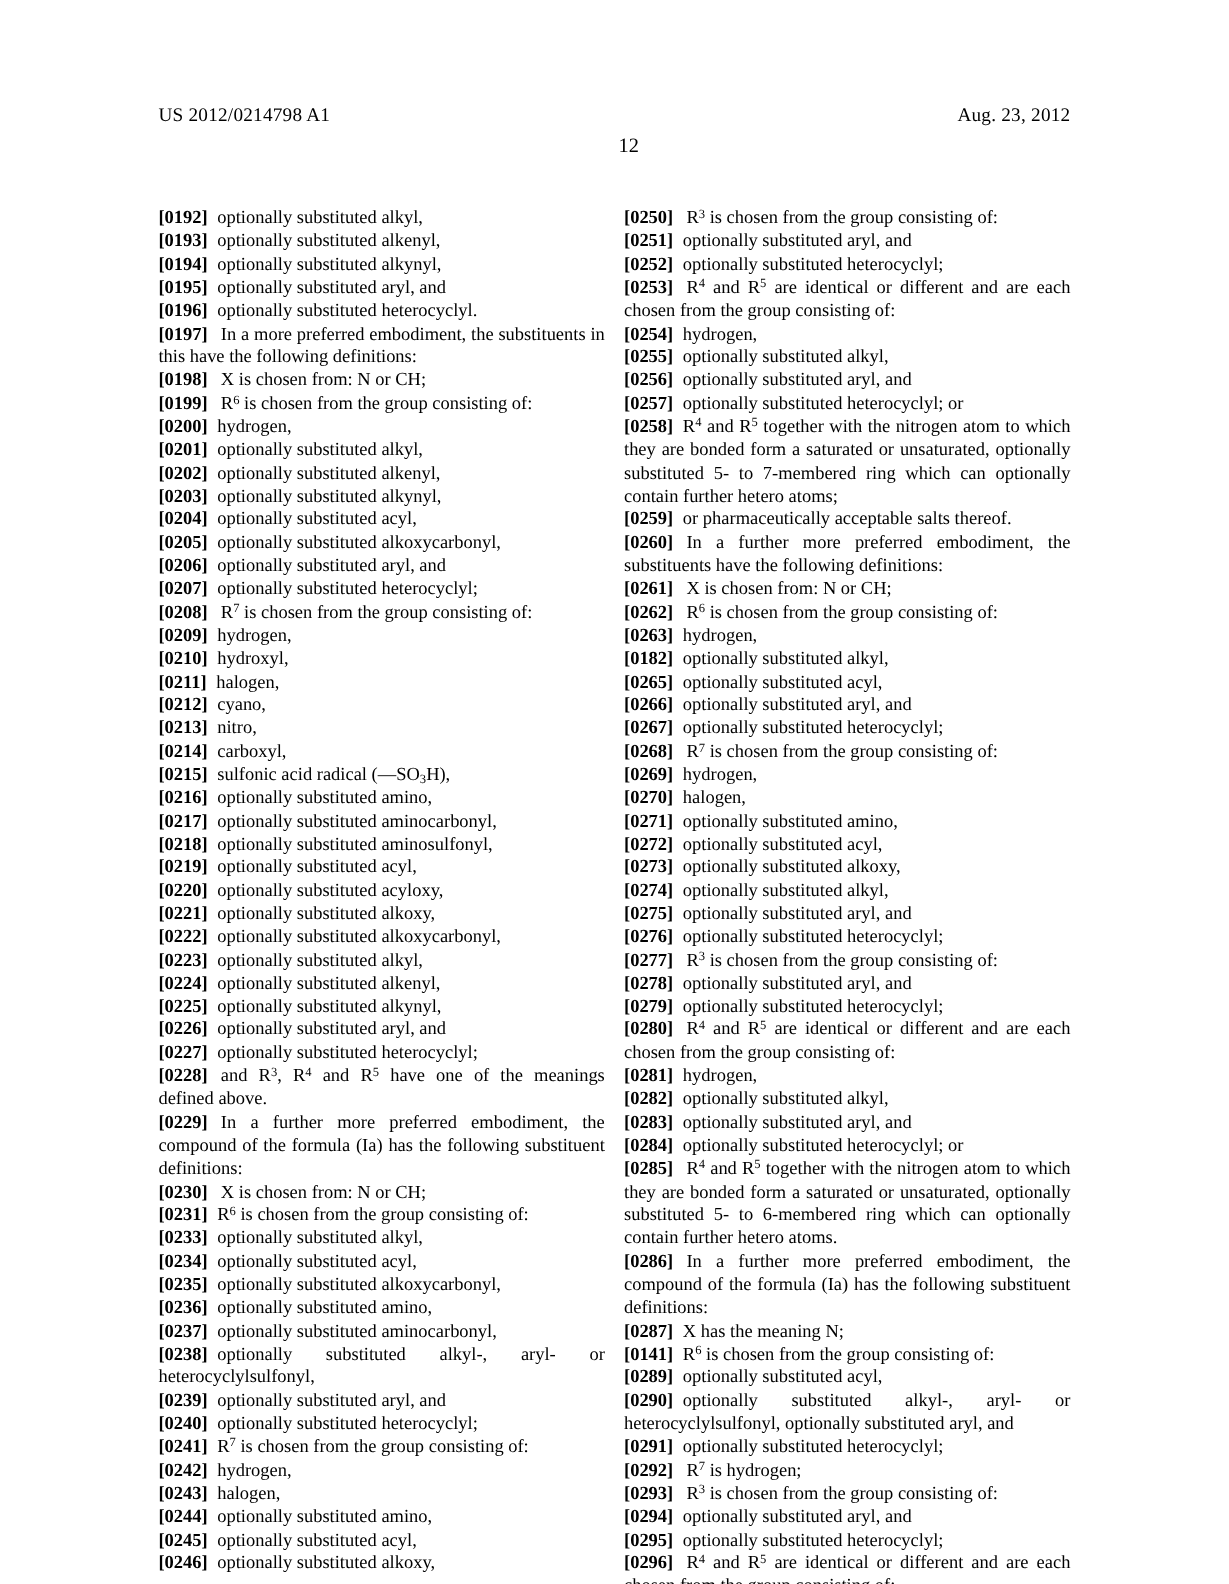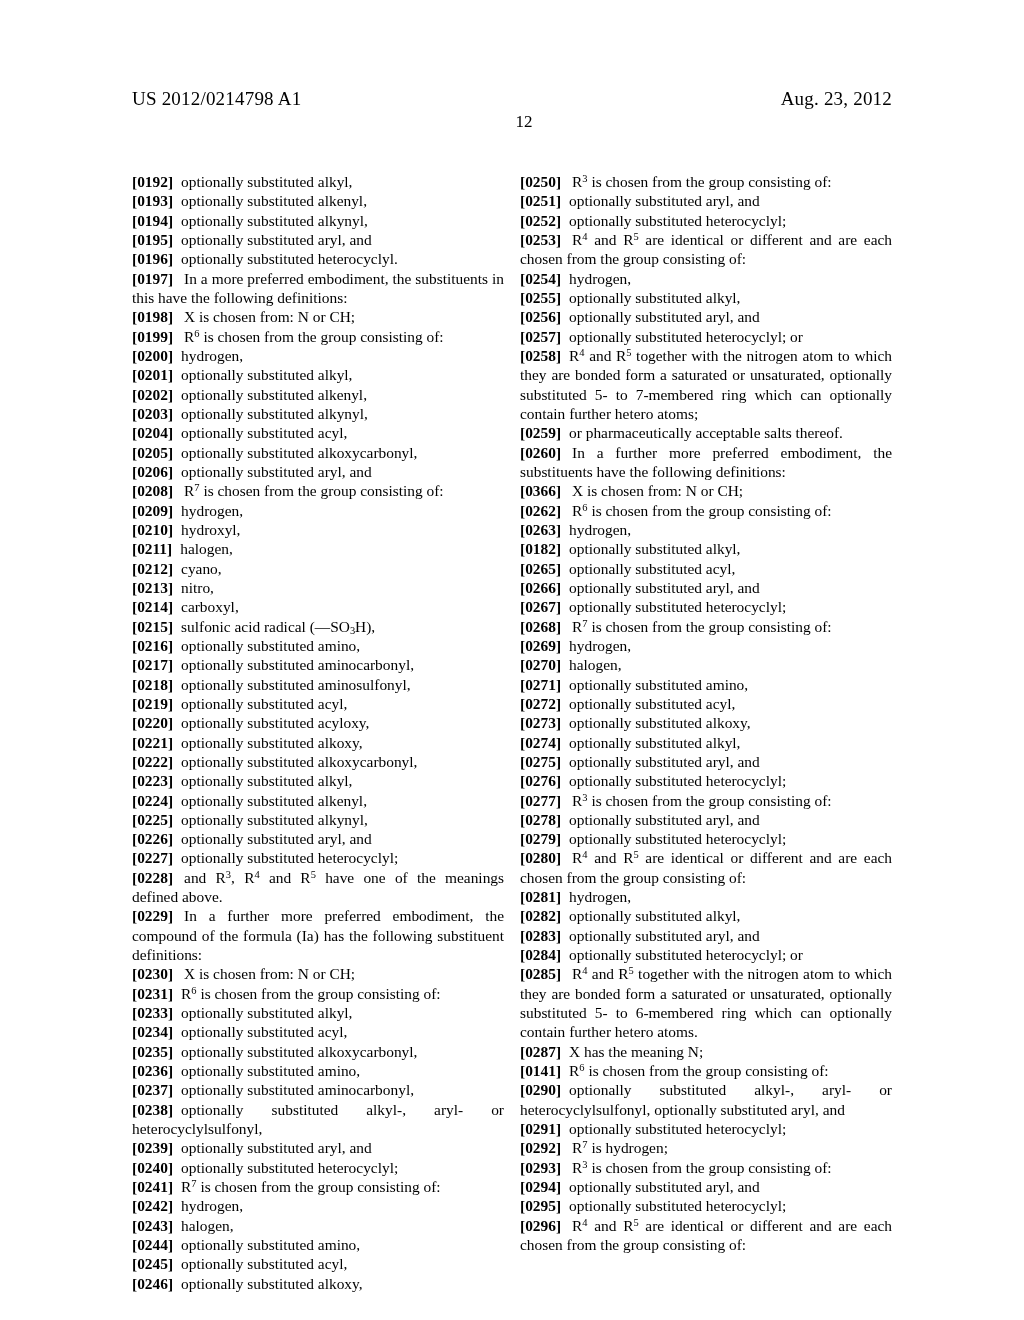--- a/index.html
+++ b/index.html
@@ -25,21 +25,21 @@
   .header {
     position: absolute;
     left: 132px;
     top: 88px;
     width: 760px;
     height: 26px;
   }
   .header-left, .header-right {
     position: absolute;
     top: 0;
-    font-size: 19px;
+    font-size: 16px;
     letter-spacing: 0.2px;
     white-space: nowrap;
   }
   .header-left { left: 0; }
   .header-right { right: 0; }
   .page-number {
     position: absolute;
     top: 112px;
     left: 0;
     width: 1024px;
@@ -116,20 +116,21 @@
         <p class="para lvl0"><span class="tag">[0197]</span><span class="gap-m"></span><span class="body-text">In a more preferred embodiment, the substituents in this have the following definitions:</span></p>
         <p class="para lvl0"><span class="tag">[0198]</span><span class="gap-m"></span><span class="body-text">X is chosen from: N or CH;</span></p>
         <p class="para lvl0"><span class="tag">[0199]</span><span class="gap-m"></span><span class="body-text">R<sup>6</sup> is chosen from the group consisting of:</span></p>
         <p class="para lvl1"><span class="tag">[0200]</span><span class="gap-s"></span><span class="body-text">hydrogen,</span></p>
         <p class="para lvl1"><span class="tag">[0201]</span><span class="gap-s"></span><span class="body-text">optionally substituted alkyl,</span></p>
         <p class="para lvl1"><span class="tag">[0202]</span><span class="gap-s"></span><span class="body-text">optionally substituted alkenyl,</span></p>
         <p class="para lvl1"><span class="tag">[0203]</span><span class="gap-s"></span><span class="body-text">optionally substituted alkynyl,</span></p>
         <p class="para lvl1"><span class="tag">[0204]</span><span class="gap-s"></span><span class="body-text">optionally substituted acyl,</span></p>
         <p class="para lvl1"><span class="tag">[0205]</span><span class="gap-s"></span><span class="body-text">optionally substituted alkoxycarbonyl,</span></p>
         <p class="para lvl1"><span class="tag">[0206]</span><span class="gap-s"></span><span class="body-text">optionally substituted aryl, and</span></p>
+        <p class="para lvl1"><span class="tag">[0207]</span><span class="gap-s"></span><span class="body-text">optionally substituted heterocyclyl;</span></p>
         <p class="para lvl0"><span class="tag">[0208]</span><span class="gap-m"></span><span class="body-text">R<sup>7</sup> is chosen from the group consisting of:</span></p>
         <p class="para lvl1"><span class="tag">[0209]</span><span class="gap-s"></span><span class="body-text">hydrogen,</span></p>
         <p class="para lvl1"><span class="tag">[0210]</span><span class="gap-s"></span><span class="body-text">hydroxyl,</span></p>
         <p class="para lvl1"><span class="tag">[0211]</span><span class="gap-s"></span><span class="body-text">halogen,</span></p>
         <p class="para lvl1"><span class="tag">[0212]</span><span class="gap-s"></span><span class="body-text">cyano,</span></p>
         <p class="para lvl1"><span class="tag">[0213]</span><span class="gap-s"></span><span class="body-text">nitro,</span></p>
         <p class="para lvl1"><span class="tag">[0214]</span><span class="gap-s"></span><span class="body-text">carboxyl,</span></p>
         <p class="para lvl1"><span class="tag">[0215]</span><span class="gap-s"></span><span class="body-text">sulfonic acid radical (—SO<sub>3</sub>H),</span></p>
         <p class="para lvl1"><span class="tag">[0216]</span><span class="gap-s"></span><span class="body-text">optionally substituted amino,</span></p>
         <p class="para lvl1"><span class="tag">[0217]</span><span class="gap-s"></span><span class="body-text">optionally substituted aminocarbonyl,</span></p>
@@ -167,21 +168,21 @@
         <p class="para lvl1"><span class="tag">[0251]</span><span class="gap-s"></span><span class="body-text">optionally substituted aryl, and</span></p>
         <p class="para lvl1"><span class="tag">[0252]</span><span class="gap-s"></span><span class="body-text">optionally substituted heterocyclyl;</span></p>
         <p class="para lvl0"><span class="tag">[0253]</span><span class="gap-m"></span><span class="body-text">R<sup>4</sup> and R<sup>5</sup> are identical or different and are each chosen from the group consisting of:</span></p>
         <p class="para lvl1"><span class="tag">[0254]</span><span class="gap-s"></span><span class="body-text">hydrogen,</span></p>
         <p class="para lvl1"><span class="tag">[0255]</span><span class="gap-s"></span><span class="body-text">optionally substituted alkyl,</span></p>
         <p class="para lvl1"><span class="tag">[0256]</span><span class="gap-s"></span><span class="body-text">optionally substituted aryl, and</span></p>
         <p class="para lvl1"><span class="tag">[0257]</span><span class="gap-s"></span><span class="body-text">optionally substituted heterocyclyl; or</span></p>
         <p class="para lvl1"><span class="tag">[0258]</span><span class="gap-s"></span><span class="body-text">R<sup>4</sup> and R<sup>5</sup> together with the nitrogen atom to which they are bonded form a saturated or unsaturated, optionally substituted 5- to 7-membered ring which can optionally contain further hetero atoms;</span></p>
         <p class="para lvl1"><span class="tag">[0259]</span><span class="gap-s"></span><span class="body-text">or pharmaceutically acceptable salts thereof.</span></p>
         <p class="para lvl0"><span class="tag">[0260]</span><span class="gap-m"></span><span class="body-text">In a further more preferred embodiment, the substituents have the following definitions:</span></p>
-        <p class="para lvl0"><span class="tag">[0366]</span><span class="gap-m"></span><span class="body-text">X is chosen from: N or CH;</span></p>
+        <p class="para lvl0"><span class="tag">[0261]</span><span class="gap-m"></span><span class="body-text">X is chosen from: N or CH;</span></p>
         <p class="para lvl0"><span class="tag">[0262]</span><span class="gap-m"></span><span class="body-text">R<sup>6</sup> is chosen from the group consisting of:</span></p>
         <p class="para lvl1"><span class="tag">[0263]</span><span class="gap-s"></span><span class="body-text">hydrogen,</span></p>
         <p class="para lvl1"><span class="tag">[0182]</span><span class="gap-s"></span><span class="body-text">optionally substituted alkyl,</span></p>
         <p class="para lvl1"><span class="tag">[0265]</span><span class="gap-s"></span><span class="body-text">optionally substituted acyl,</span></p>
         <p class="para lvl1"><span class="tag">[0266]</span><span class="gap-s"></span><span class="body-text">optionally substituted aryl, and</span></p>
         <p class="para lvl1"><span class="tag">[0267]</span><span class="gap-s"></span><span class="body-text">optionally substituted heterocyclyl;</span></p>
         <p class="para lvl0"><span class="tag">[0268]</span><span class="gap-m"></span><span class="body-text">R<sup>7</sup> is chosen from the group consisting of:</span></p>
         <p class="para lvl1"><span class="tag">[0269]</span><span class="gap-s"></span><span class="body-text">hydrogen,</span></p>
         <p class="para lvl1"><span class="tag">[0270]</span><span class="gap-s"></span><span class="body-text">halogen,</span></p>
         <p class="para lvl1"><span class="tag">[0271]</span><span class="gap-s"></span><span class="body-text">optionally substituted amino,</span></p>
@@ -192,22 +193,24 @@
         <p class="para lvl1"><span class="tag">[0276]</span><span class="gap-s"></span><span class="body-text">optionally substituted heterocyclyl;</span></p>
         <p class="para lvl0"><span class="tag">[0277]</span><span class="gap-m"></span><span class="body-text">R<sup>3</sup> is chosen from the group consisting of:</span></p>
         <p class="para lvl1"><span class="tag">[0278]</span><span class="gap-s"></span><span class="body-text">optionally substituted aryl, and</span></p>
         <p class="para lvl1"><span class="tag">[0279]</span><span class="gap-s"></span><span class="body-text">optionally substituted heterocyclyl;</span></p>
         <p class="para lvl0"><span class="tag">[0280]</span><span class="gap-m"></span><span class="body-text">R<sup>4</sup> and R<sup>5</sup> are identical or different and are each chosen from the group consisting of:</span></p>
         <p class="para lvl1"><span class="tag">[0281]</span><span class="gap-s"></span><span class="body-text">hydrogen,</span></p>
         <p class="para lvl1"><span class="tag">[0282]</span><span class="gap-s"></span><span class="body-text">optionally substituted alkyl,</span></p>
         <p class="para lvl1"><span class="tag">[0283]</span><span class="gap-s"></span><span class="body-text">optionally substituted aryl, and</span></p>
         <p class="para lvl1"><span class="tag">[0284]</span><span class="gap-s"></span><span class="body-text">optionally substituted heterocyclyl; or</span></p>
         <p class="para lvl0"><span class="tag">[0285]</span><span class="gap-m"></span><span class="body-text">R<sup>4</sup> and R<sup>5</sup> together with the nitrogen atom to which they are bonded form a saturated or unsaturated, optionally substituted 5- to 6-membered ring which can optionally contain further hetero atoms.</span></p>
+        <p class="para lvl0"><span class="tag">[0286]</span><span class="gap-m"></span><span class="body-text">In a further more preferred embodiment, the compound of the formula (Ia) has the following substituent definitions:</span></p>
         <p class="para lvl1"><span class="tag">[0287]</span><span class="gap-s"></span><span class="body-text">X has the meaning N;</span></p>
         <p class="para lvl1"><span class="tag">[0141]</span><span class="gap-s"></span><span class="body-text">R<sup>6</sup> is chosen from the group consisting of:</span></p>
+        <p class="para lvl2"><span class="tag">[0289]</span><span class="gap-s"></span><span class="body-text">optionally substituted acyl,</span></p>
         <p class="para lvl2"><span class="tag">[0290]</span><span class="gap-s"></span><span class="body-text">optionally substituted alkyl-, aryl- or heterocyclylsulfonyl, optionally substituted aryl, and</span></p>
         <p class="para lvl2"><span class="tag">[0291]</span><span class="gap-s"></span><span class="body-text">optionally substituted heterocyclyl;</span></p>
         <p class="para lvl0"><span class="tag">[0292]</span><span class="gap-m"></span><span class="body-text">R<sup>7</sup> is hydrogen;</span></p>
         <p class="para lvl0"><span class="tag">[0293]</span><span class="gap-m"></span><span class="body-text">R<sup>3</sup> is chosen from the group consisting of:</span></p>
         <p class="para lvl1"><span class="tag">[0294]</span><span class="gap-s"></span><span class="body-text">optionally substituted aryl, and</span></p>
         <p class="para lvl1"><span class="tag">[0295]</span><span class="gap-s"></span><span class="body-text">optionally substituted heterocyclyl;</span></p>
         <p class="para lvl0"><span class="tag">[0296]</span><span class="gap-m"></span><span class="body-text">R<sup>4</sup> and R<sup>5</sup> are identical or different and are each chosen from the group consisting of:</span></p>
       </div>
   </div>
 

